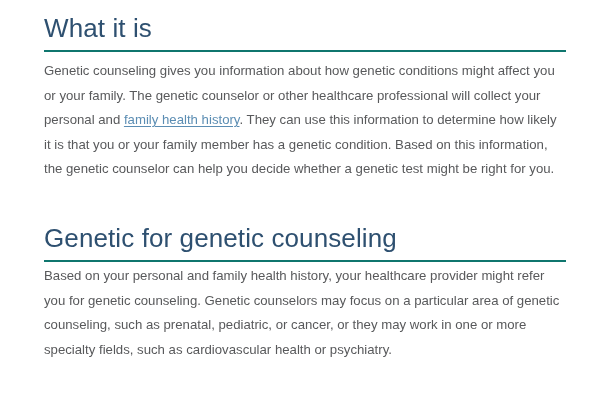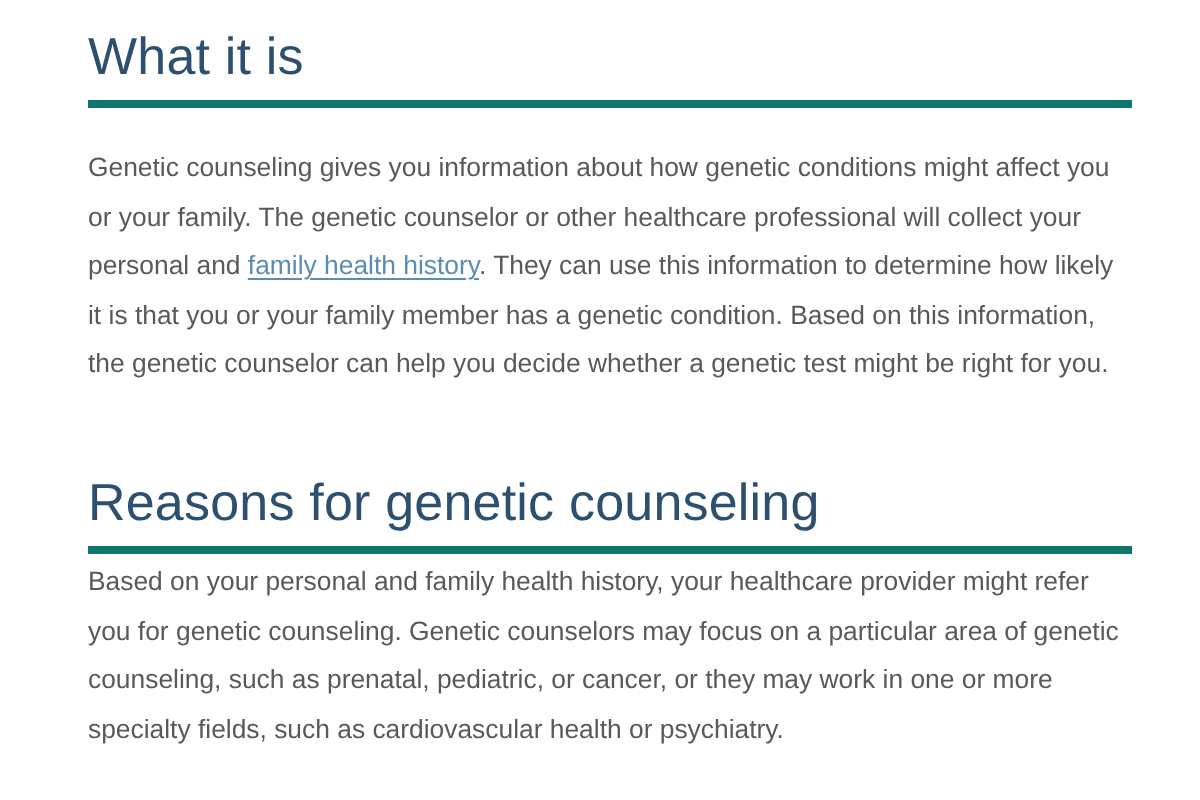--- a/index.html
+++ b/index.html
@@ -34,40 +34,40 @@
     font-family: "Liberation Sans", sans-serif;
     font-weight: 400;
     font-size: 26px;
     line-height: 32px;
     letter-spacing: 0.1px;
     margin: 0;
     padding: 0;
   }
   .heading-block {
     padding-bottom: 6px;
-    border-bottom: 4px solid #0f766e;
+    border-bottom: 2px solid #0f766e;
     margin-bottom: 0;
   }
   #heading-1-block {
     padding-top: 12px;
   }
   #heading-2-block {
     padding-top: 8px;
   }
   .para {
     color: #58595b;
     font-family: "Liberation Sans", sans-serif;
     font-size: 13.2px;
     line-height: 24.6px;
     margin: 0;
     padding: 0;
     text-align: left;
   }
   #para-1 {
-    margin-top: 18px;
+    margin-top: 7px;
   }
   #para-2 {
     margin-top: 2px;
   }
   .inline-link {
     color: #5b8db3;
     text-decoration: underline;
     text-underline-offset: 2px;
     cursor: pointer;
   }
@@ -83,19 +83,19 @@
 
     <div class="heading-block" id="heading-1-block">
       <h2 class="section-heading">What it is</h2>
     </div>
 
     <p class="para" id="para-1"><span>Genetic counseling gives you information about how genetic conditions might affect you or your family. The genetic counselor or other healthcare professional will collect your personal and </span><a class="inline-link">family health history</a><span>. They can use this information to determine how likely it is that you or your family member has a genetic condition. Based on this information, the genetic counselor can help you decide whether a genetic test might be right for you.</span></p>
 
     <div class="gap-after-para-1"></div>
 
     <div class="heading-block" id="heading-2-block">
-      <h2 class="section-heading">Reasons for genetic counseling</h2>
+      <h2 class="section-heading">Genetic for genetic counseling</h2>
     </div>
 
     <p class="para" id="para-2">Based on your personal and family health history, your healthcare provider might refer you for genetic counseling. Genetic counselors may focus on a particular area of genetic counseling, such as prenatal, pediatric, or cancer, or they may work in one or more specialty fields, such as cardiovascular health or psychiatry.</p>
 
   </div>
 </div>
 
 </body></html>

